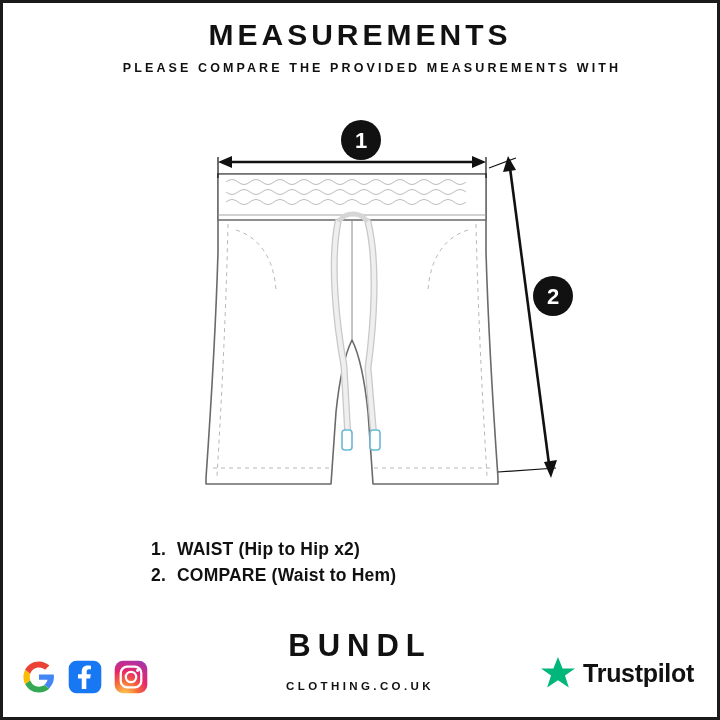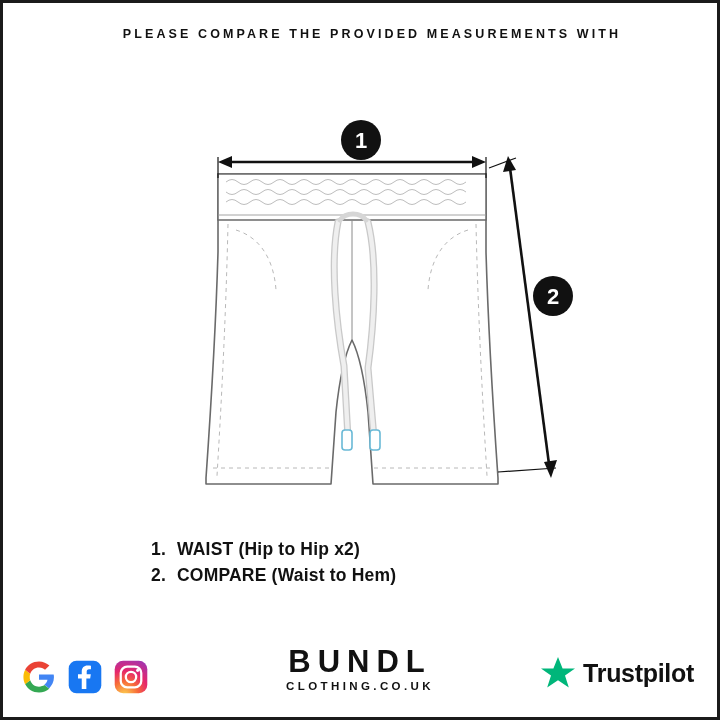--- a/index.html
+++ b/index.html
@@ -122,21 +122,21 @@
     font-weight: bold;
     letter-spacing: 7px;
     color: #111111;
     line-height: 34px;
   }
   #brand-domain {
     font-size: 11.5px;
     font-weight: bold;
     letter-spacing: 3.4px;
     color: #111111;
-    margin-top: 1px;
+    margin-top: 17px;
   }
   #trustpilot {
     position: absolute;
     right: 18px;
     bottom: 12px;
     display: flex;
     align-items: center;
     gap: 7px;
   }
   #trustpilot-label {
@@ -147,20 +147,21 @@
   }
 </style>
 </head>
 <body>
 
 <div id="page">
 
   <div id="frame"></div>
 
   <div id="header">
+    <div id="title">MEASUREMENTS</div>
     <div id="subtitle">
       <div>PLEASE COMPARE THE PROVIDED MEASUREMENTS WITH</div>
     </div>
   </div>
 
   <div id="diagram">
     <svg width="720" height="400" viewBox="0 0 720 400">
 
       <g>
         <path d="M218,62

